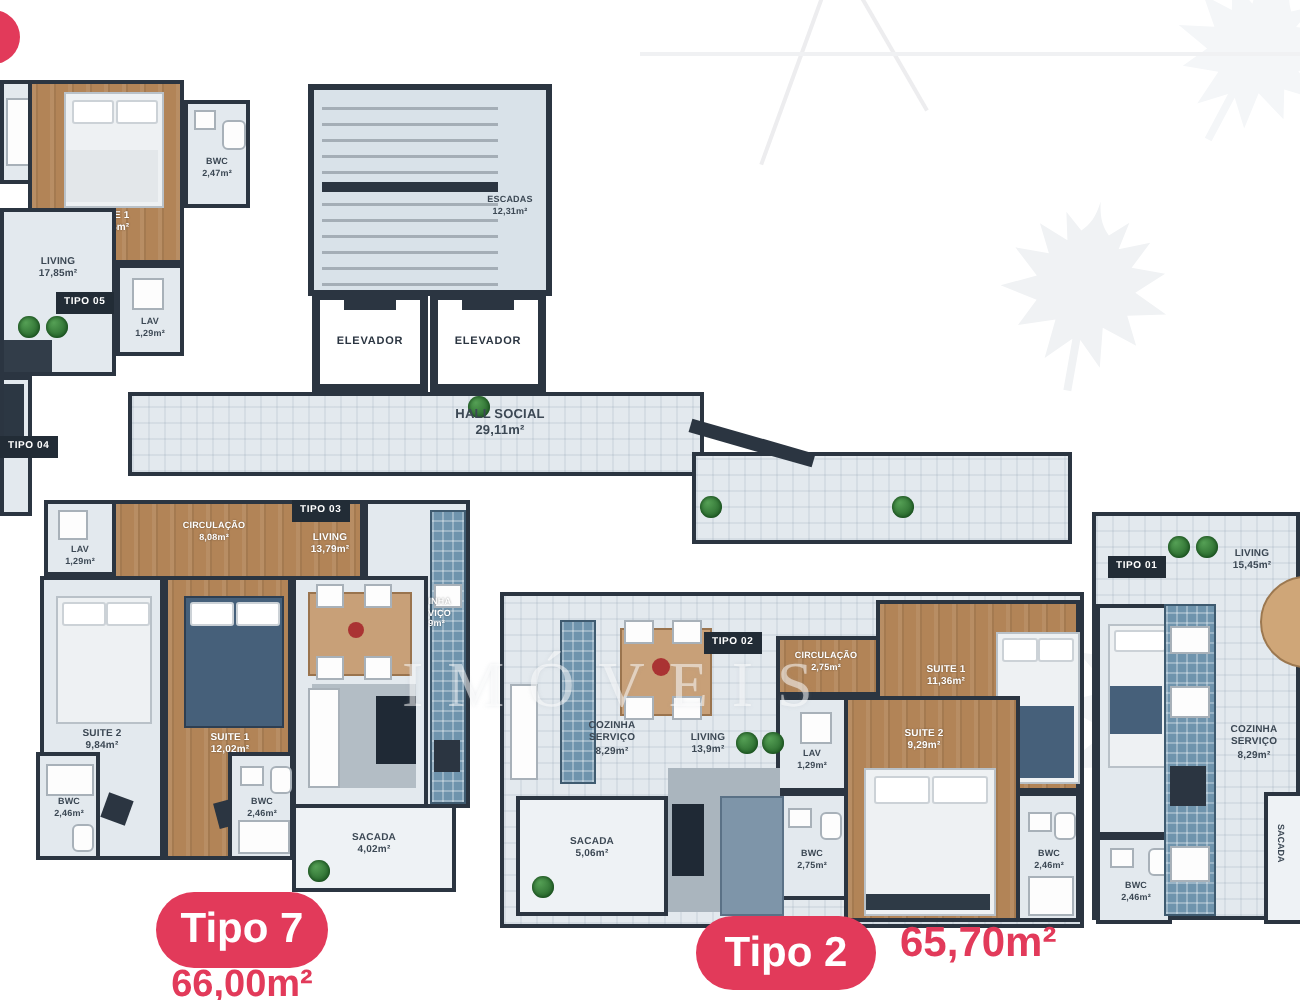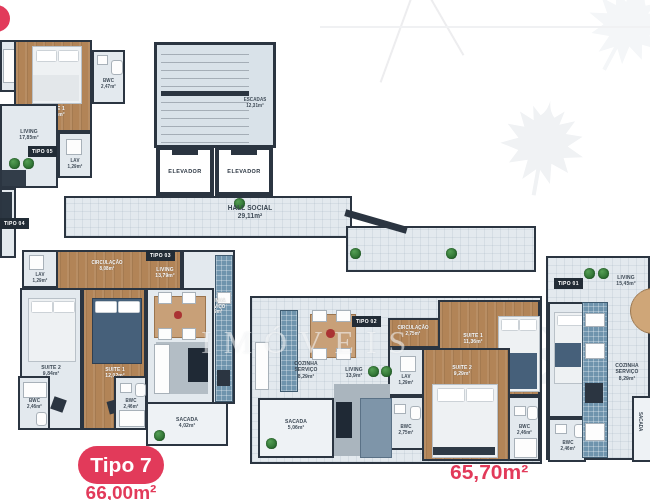--- a/index.html
+++ b/index.html
@@ -300,17 +300,18 @@
       <div class="rlabel sm" style="left:2px;top:20px;width:32px;">BWC
 2,46m²</div>
     </div>
     <div class="room balc" style="left:84px;top:138px;width:20px;height:66px;border-width:2px;">
       <div class="vlabel" style="left:4px;top:14px;">SACADA</div>
     </div>
   </div>
 
   <div class="pill" style="left:78px;top:446px;width:86px;height:38px;">Tipo 7</div>
   <div class="areatxt" style="left:76px;top:482px;width:90px;font-size:19px;text-align:center;">66,00m²</div>
+  <div class="pill" style="left:348px;top:458px;width:90px;height:37px;">Tipo 2</div>
   <div class="areatxt" style="left:450px;top:460px;font-size:21px;">65,70m²</div>
 
   <div class="wmt" style="left:201px;top:284px;font-size:32px;letter-spacing:12px;margin-top:40px;">IMÓVEIS</div>
 
 </div>
 
 </body></html>

